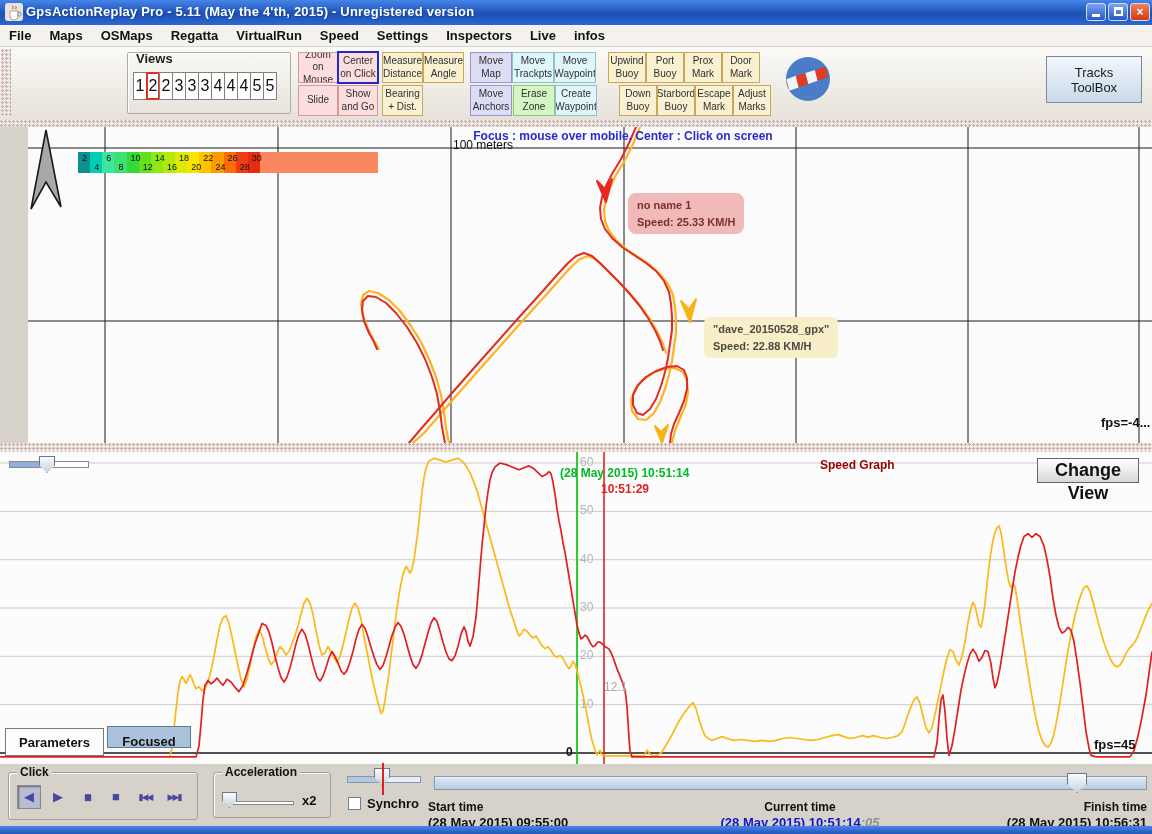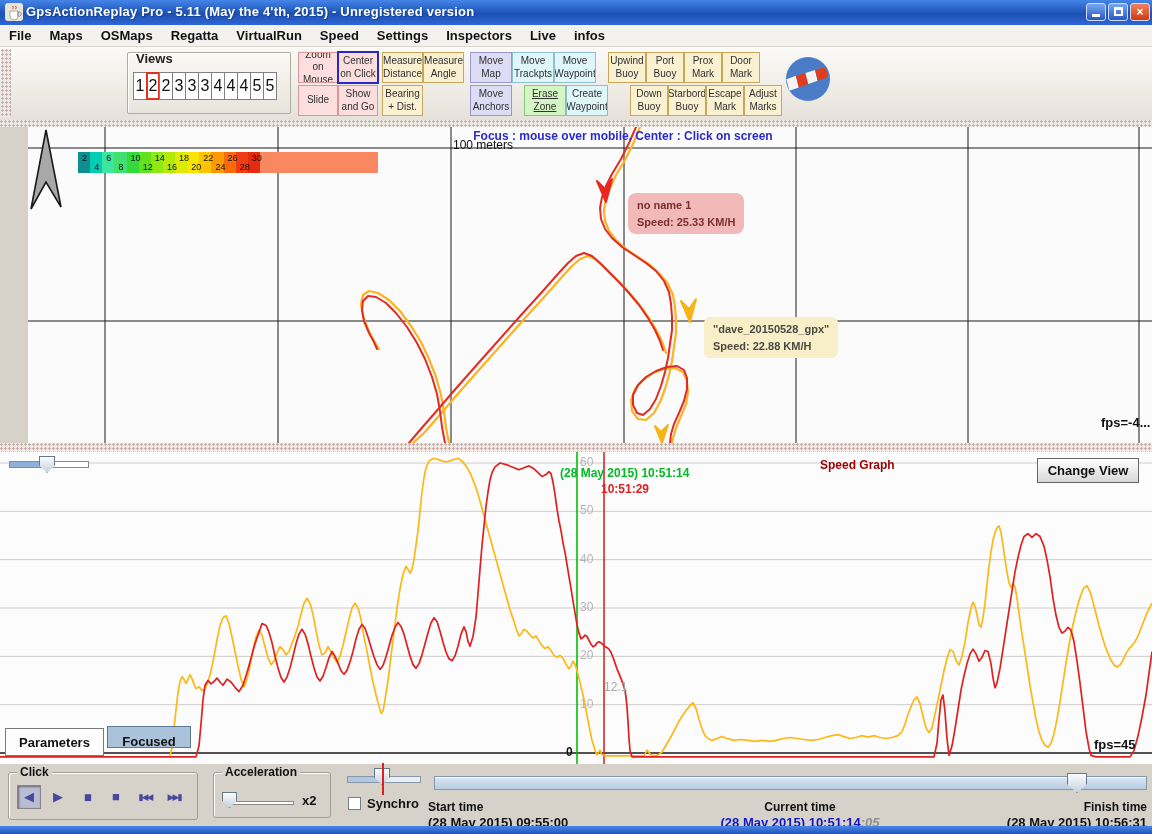--- a/index.html
+++ b/index.html
@@ -74,21 +74,21 @@
 
   
   #graph { position:absolute; left:0; top:452px; width:1152px; height:312px; background:#fcfcfc; }
   .ytick { position:absolute; font-size:12px; color:#b4b4b4; }
   #ytick-0 { color:#111; font-weight:bold; }
   #graph-annotation { position:absolute; left:604px; top:228px; font-size:12px; color:#a8a8a8; }
   #cursor-label-green { position:absolute; left:560px; top:14px; font-size:12px; font-weight:bold; color:#00bb22; }
   #cursor-label-red { position:absolute; left:601px; top:30px; font-size:12px; font-weight:bold; color:#e02020; }
   #graph-title { position:absolute; left:820px; top:6px; font-size:12px; font-weight:bold; color:#990000; }
   #change-view { position:absolute; left:1037px; top:6px; width:102px; height:25px;
-    background:linear-gradient(180deg,#ffffff,#d8d8d8); border:1px solid #666; font-size:13px; font-weight:bold; color:#111;
+    background:linear-gradient(180deg,#ffffff,#d8d8d8); border:1px solid #666; font-size:18px; font-weight:bold; color:#111;
     text-align:center; line-height:23px; }
   #graph-fps { position:absolute; left:1094px; top:285px; font-size:13px; font-weight:bold; color:#111; }
   #graph-zoom { position:absolute; left:9px; top:4px; width:82px; height:17px; }
   #graph-zoom .track { position:absolute; left:0; top:5px; width:80px; height:7px; border:1px solid #8a8a8a; background:#fff; }
   #graph-zoom .fill { position:absolute; left:1px; top:6px; width:37px; height:5px; background:#8fb0d8; }
   .pent { background:linear-gradient(180deg,#fafcff,#c6d2de); border:1px solid #67788a;
     clip-path:polygon(0 0,100% 0,100% 55%,50% 100%,0 55%); }
   #graph-zoom .pent { position:absolute; left:30px; top:0; width:16px; height:17px; }
   .tab { position:absolute; font-size:13px; font-weight:bold; text-align:center; z-index:5; }
   #tab-parameters { left:5px; top:276px; width:99px; height:28px; line-height:27px; background:#fdfdfd; border:1px solid #7a7a7a; color:#111; }
@@ -199,21 +199,21 @@
       </div>
     <div class="tb-row" id="tb-row2">
         <div class="tbtn s-pink" style="width: 40px; margin-left: 0px;">Slide</div>
         <div class="tbtn s-pink" style="width: 40px; margin-left: 0px;">Show
 and Go</div>
         <div class="tbtn s-tan" style="width: 41px; margin-left: 4px;">Bearing
 + Dist.</div>
         <div class="tbtn s-empty" style="width: 41px; margin-left: 0px;"></div>
         <div class="tbtn s-lavender" style="width: 42px; margin-left: 6px;">Move
 Anchors</div>
-        <div class="tbtn s-green" style="width: 42px; margin-left: 12px; text-decoration: underline;">Erase
+        <div class="tbtn s-green" style="width: 42px; margin-left: 1px;">Erase
 Zone</div>
         <div class="tbtn s-cyan" style="width: 42px; margin-left: 0px;">Create
 Waypoint</div>
         <div class="tbtn s-tan" style="width: 38px; margin-left: 22px;">Down
 Buoy</div>
         <div class="tbtn s-tan" style="width: 38px; margin-left: 0px;">Starbord
 Buoy</div>
         <div class="tbtn s-tan" style="width: 38px; margin-left: 0px;">Escape
 Mark</div>
         <div class="tbtn s-tan" style="width: 38px; margin-left: 0px;">Adjust
@@ -221,20 +221,22 @@
       </div>
     <svg id="windsock" viewBox="0 0 50 52">
       <circle cx="25" cy="26" r="22" fill="#4a7cc8"></circle>
       <g transform="rotate(-14 25 26)">
         <polygon points="4,21 14,20 14,32 4,33" fill="#f4f4f4"></polygon>
         <polygon points="14,20 24,19.5 24,31 14,32" fill="#e03c20"></polygon>
         <polygon points="24,19.5 34,19 34,30 24,31" fill="#f4f4f4"></polygon>
         <polygon points="34,19 45,18.5 45,29 34,30" fill="#e03c20"></polygon>
       </g>
     </svg>
+    <div id="toolbox-btn">Tracks
+ToolBox</div>
   </div>
 
   <div id="div1" class="divider dots"></div>
 
   <div id="map">
     <svg id="map-svg" width="1152" height="316" viewBox="0 0 1152 316">
         <line x1="77" y1="0" x2="77" y2="316" stroke="#1a1a1a" stroke-width="1"></line>
         <line x1="250" y1="0" x2="250" y2="316" stroke="#1a1a1a" stroke-width="1"></line>
         <line x1="423" y1="0" x2="423" y2="316" stroke="#1a1a1a" stroke-width="1"></line>
         <line x1="596" y1="0" x2="596" y2="316" stroke="#1a1a1a" stroke-width="1"></line>

